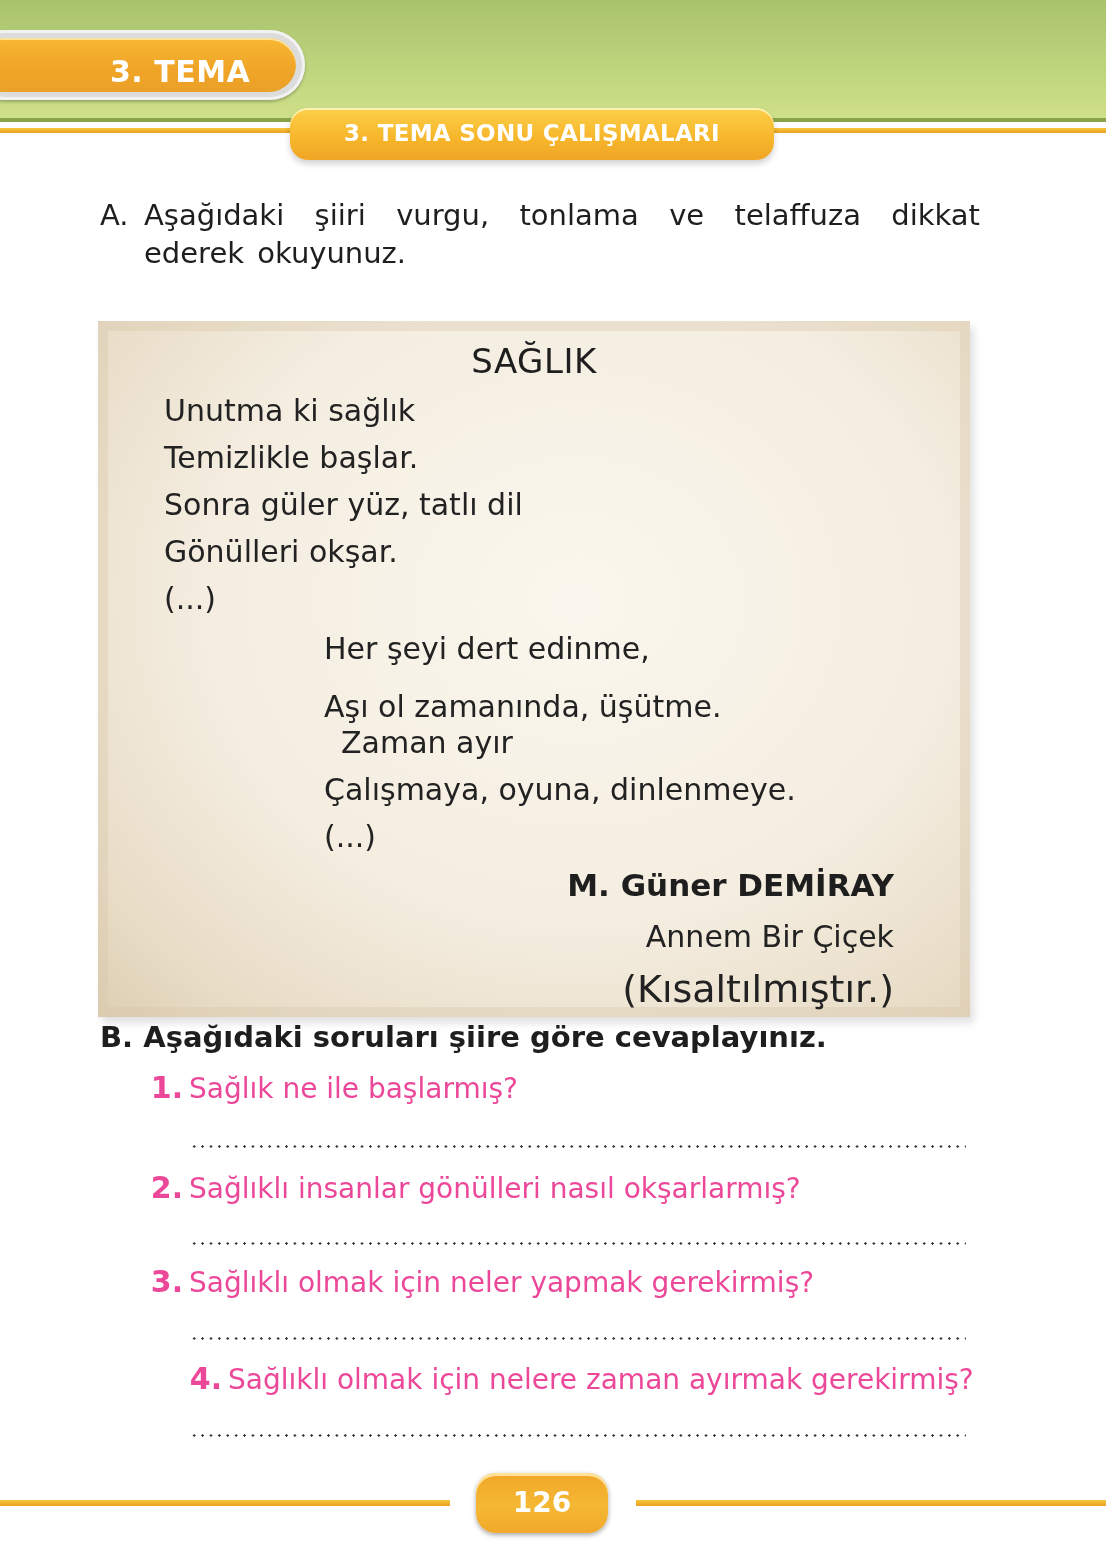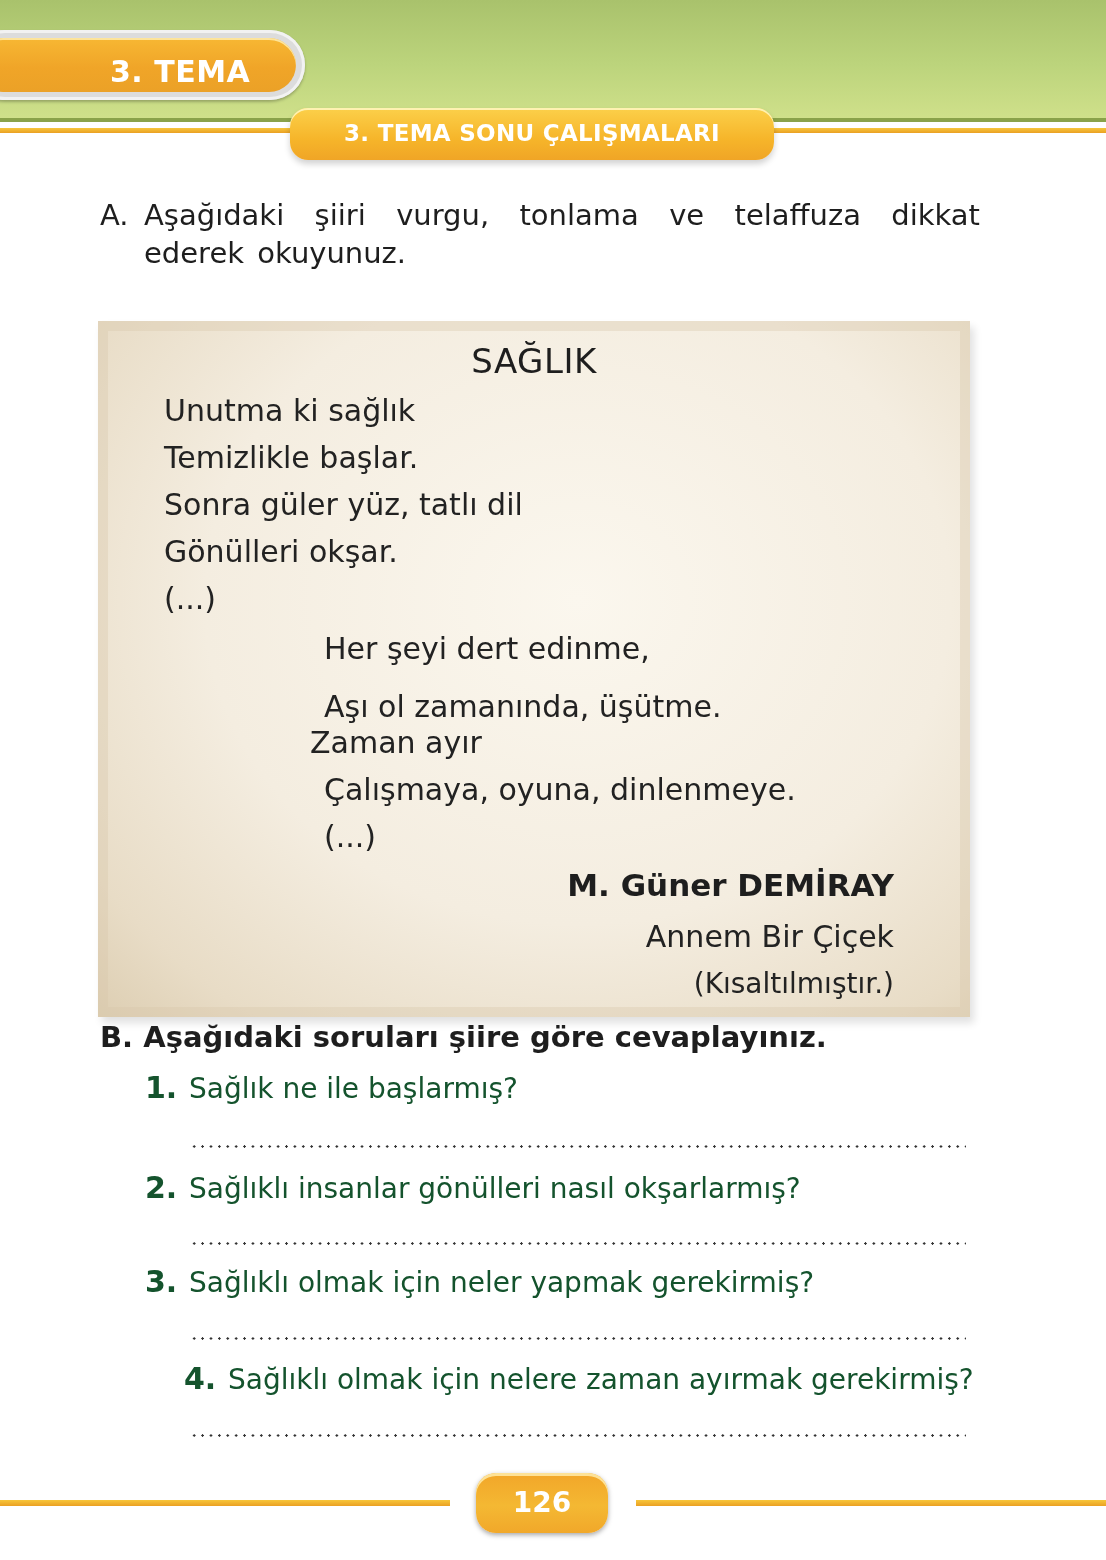--- a/index.html
+++ b/index.html
@@ -14,23 +14,23 @@
   .sub-label { position:absolute; left:0; right:0; top:12px; text-align:center; font-family:"DejaVu Sans", sans-serif; font-weight:bold; font-size:23px; color:#ffffff; letter-spacing:0.3px; }
   .section-a { position:absolute; left:100px; top:196px; width:880px; font-size:29px; line-height:38px; font-weight:normal; color:#1e1e1e; }
   .section-a .letter { position:absolute; left:0; top:0; }
   .section-a .text { margin-left:44px; text-align:justify; text-align-last:left; word-spacing:4px; }
   .poem-card { position:absolute; left:98px; top:292px; width:872px; height:696px; background:radial-gradient(ellipse at 55% 40%, #fbf7ee 0%, #f4ede0 55%, #e8dcc6 85%, #ddceb2 100%); box-shadow: 4px 6px 8px rgba(0,0,0,.12); margin-top: 29px; }
   .poem-card::before { content:""; position:absolute; inset:0; border:10px solid rgba(214,198,168,.35); }
   .poem-title { position:absolute; left:0; right:0; top:20px; text-align:center; font-size:34px; color:#1e1e1e; letter-spacing:0.5px; }
   .poem-line { position:absolute; font-size:30px; color:#222; white-space:nowrap; }
   .author { position:absolute; right:76px; top:546px; font-size:31px; font-weight:bold; color:#1e1e1e; }
   .book { position:absolute; right:76px; top:598px; font-size:30px; color:#222; }
-  .note { position:absolute; right:76px; top:646px; font-size:28px; color:#222; }
+  .note { position:absolute; right:76px; top:646px; font-size:38px; color:#222; }
   .section-b { position:absolute; left:100px; top:1020px; font-size:29px; font-weight:bold; color:#1e1e1e; white-space:nowrap; }
-  .question { position:absolute; left:145px; font-size:28px; color:#14532d; white-space:nowrap; }
+  .question { position:absolute; left:145px; font-size:28px; color:#ec4899; white-space:nowrap;text-align:center; }
   .question .num { font-weight:bold; font-size:30px; display:inline-block; width:44px; }
   .answer-line { position:absolute; left:190px; width:776px; height:3px; background-image:radial-gradient(circle, #333 1px, transparent 1.4px); background-size:8.4px 3px; background-repeat:repeat-x; }
   .footer-rule { position:absolute; top:1500px; height:6px; background:linear-gradient(180deg,#f7c63b,#eaa023); }
   .page-badge { position:absolute; left:476px; top:1473px; width:132px; height:60px; border-radius:20px; background:linear-gradient(180deg,#f2a629 0%,#f4b833 55%,#f1a82a 100%); box-shadow:0 2px 5px rgba(0,0,0,.35), inset 0 3px 0 rgba(255,236,170,.85); }
   .page-num { position:absolute; left:0; right:0; top:13px; text-align:center; font-weight:bold; font-size:28px; color:#fff; }
 </style>
 </head>
 <body>
 
 <div class="header-bg"></div>
@@ -56,21 +56,21 @@
   <div class="poem-title">SAĞLIK</div>
 
   <div class="poem-line" style="left:66px; top:72px;">Unutma ki sağlık</div>
   <div class="poem-line" style="left:66px; top:119px;">Temizlikle başlar.</div>
   <div class="poem-line" style="left:66px; top:166px;">Sonra güler yüz, tatlı dil</div>
   <div class="poem-line" style="left:66px; top:213px;">Gönülleri okşar.</div>
   <div class="poem-line" style="left:66px; top:260px;">(...)</div>
 
   <div class="poem-line" style="left:226px; top:310px;">Her şeyi dert edinme,</div>
   <div class="poem-line" style="left:226px; top:368px;text-align:right;">Aşı ol zamanında, üşütme.</div>
-  <div class="poem-line" style="left:212px; top:404px;">Zaman ayır</div>
+  <div class="poem-line" style="left:243px; top:404px;">Zaman ayır</div>
   <div class="poem-line" style="left:226px; top:451px;">Çalışmaya, oyuna, dinlenmeye.</div>
   <div class="poem-line" style="left:226px; top:498px;">(...)</div>
 
   <div class="author">M. Güner DEMİRAY</div>
   <div class="book">Annem Bir Çiçek</div>
   <div class="note">(Kısaltılmıştır.)</div>
 </div>
 
 <div class="section-b">B. Aşağıdaki soruları şiire göre cevaplayınız.</div>
 

